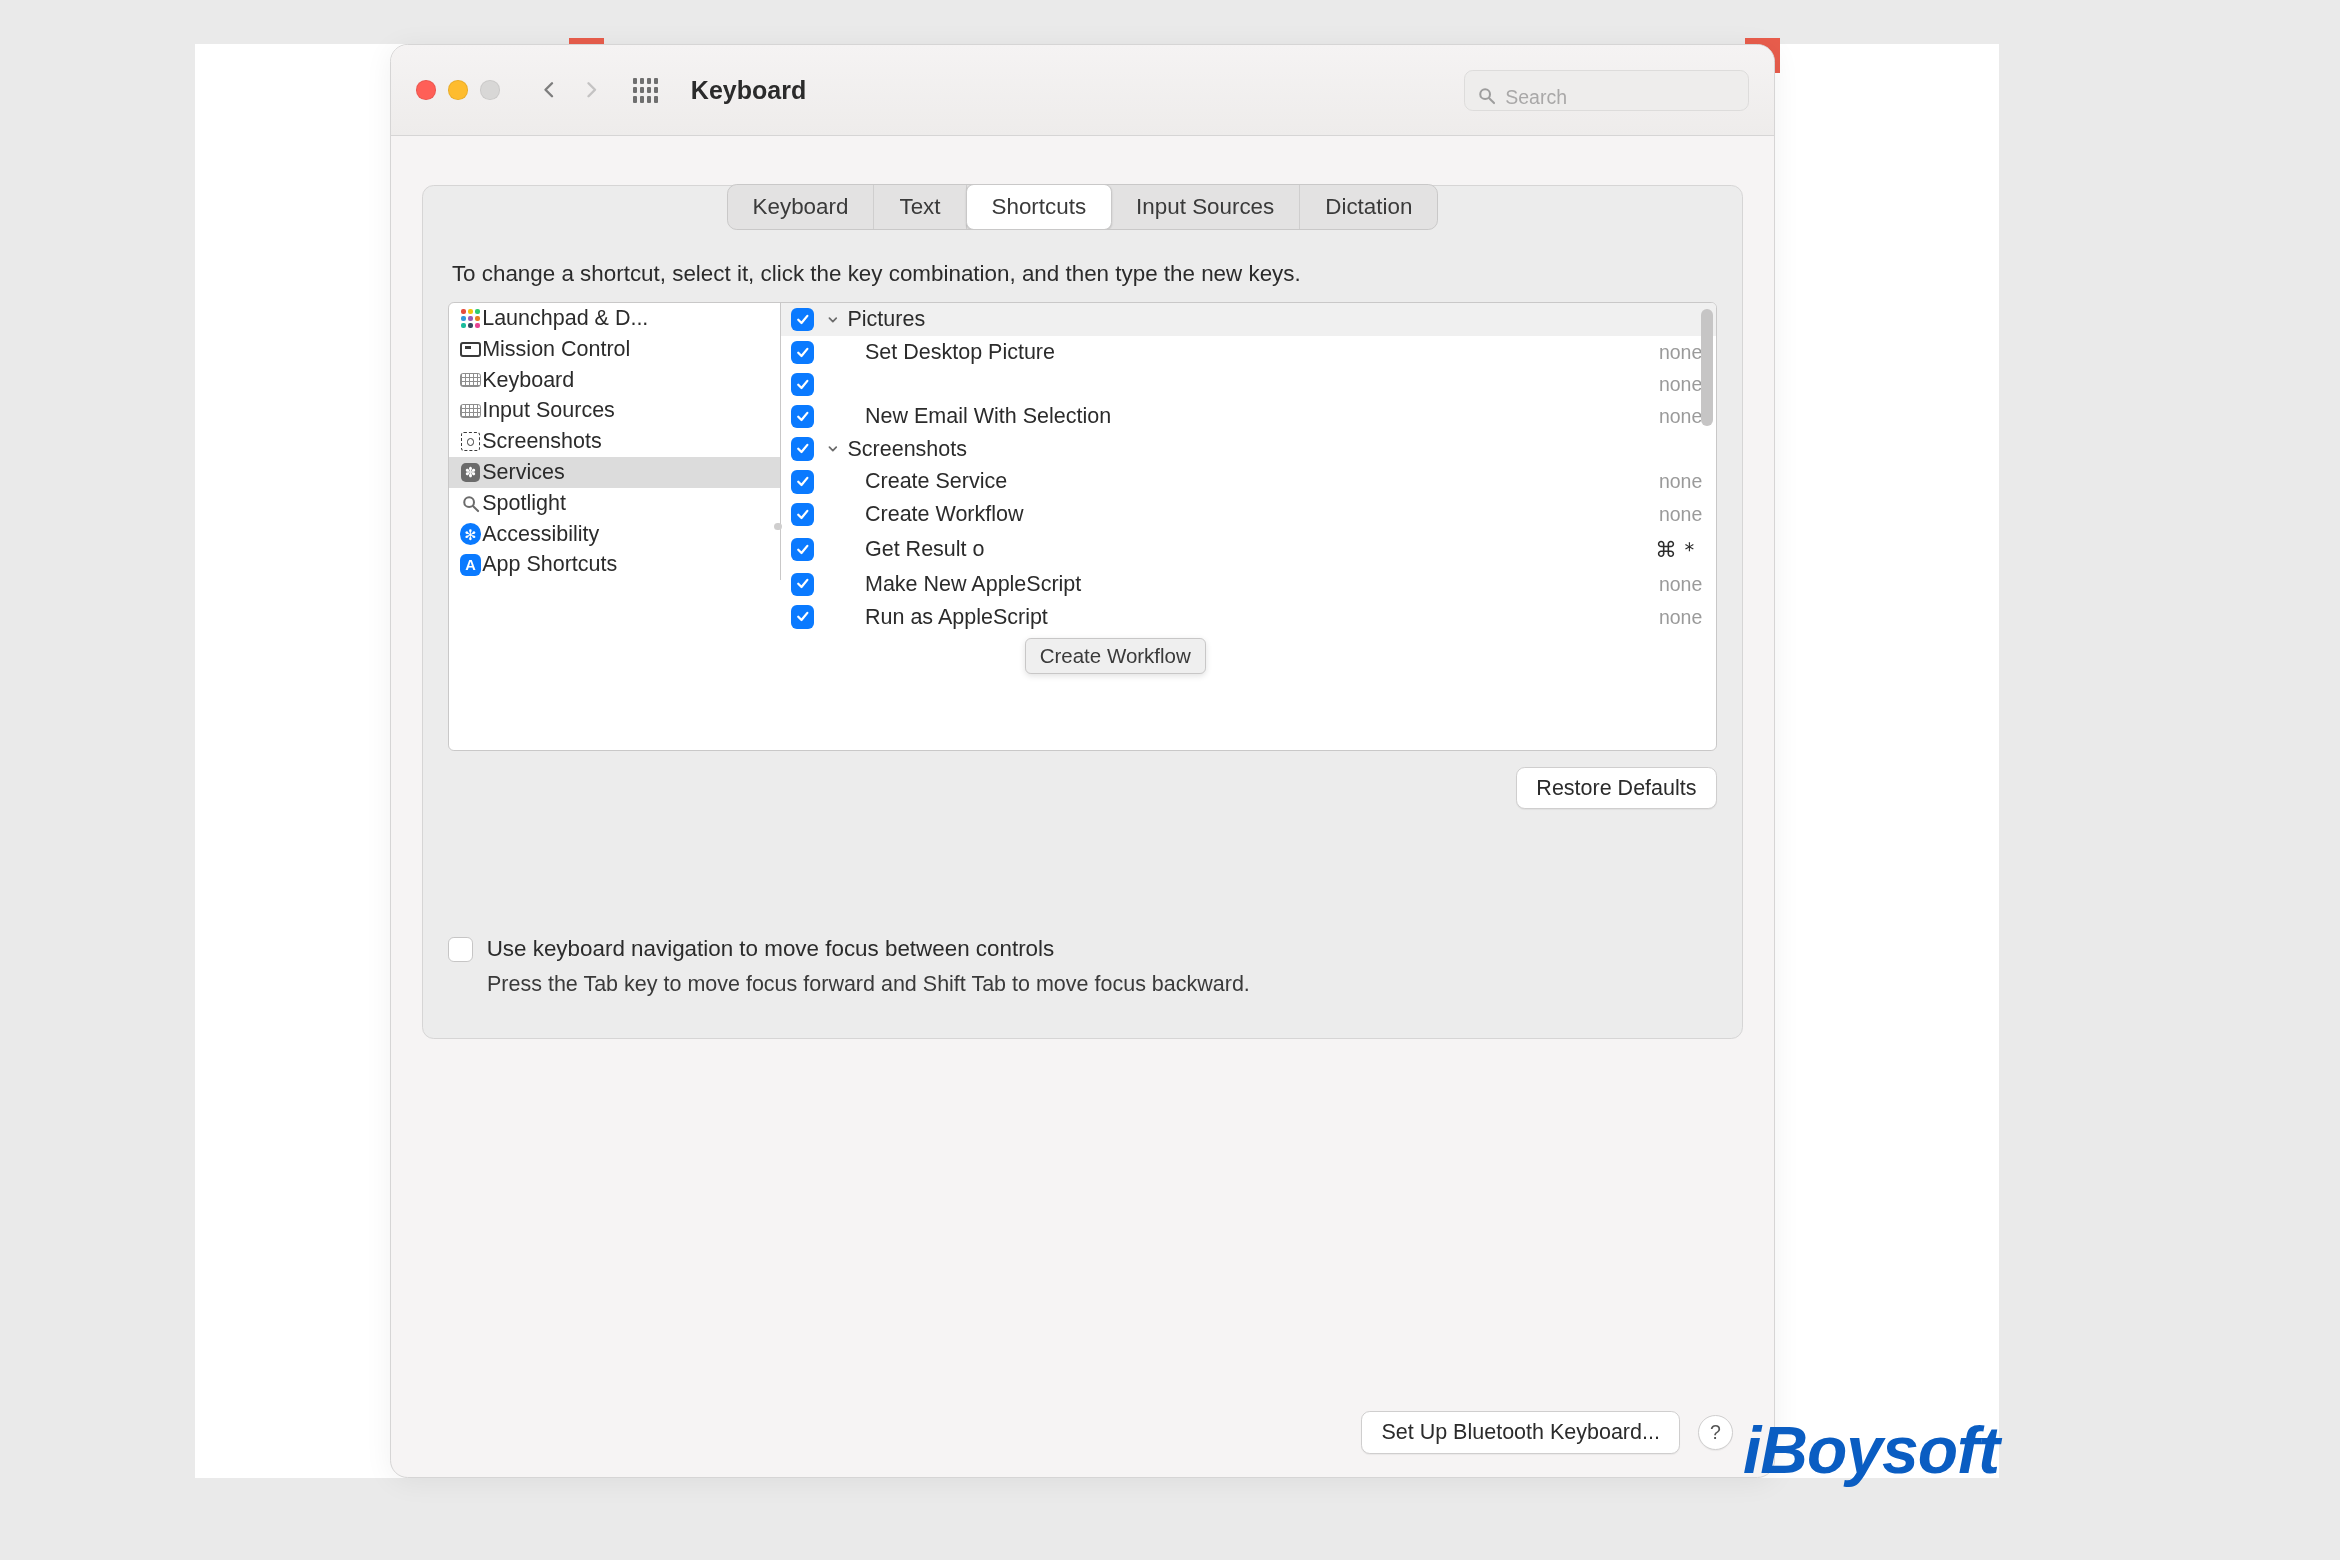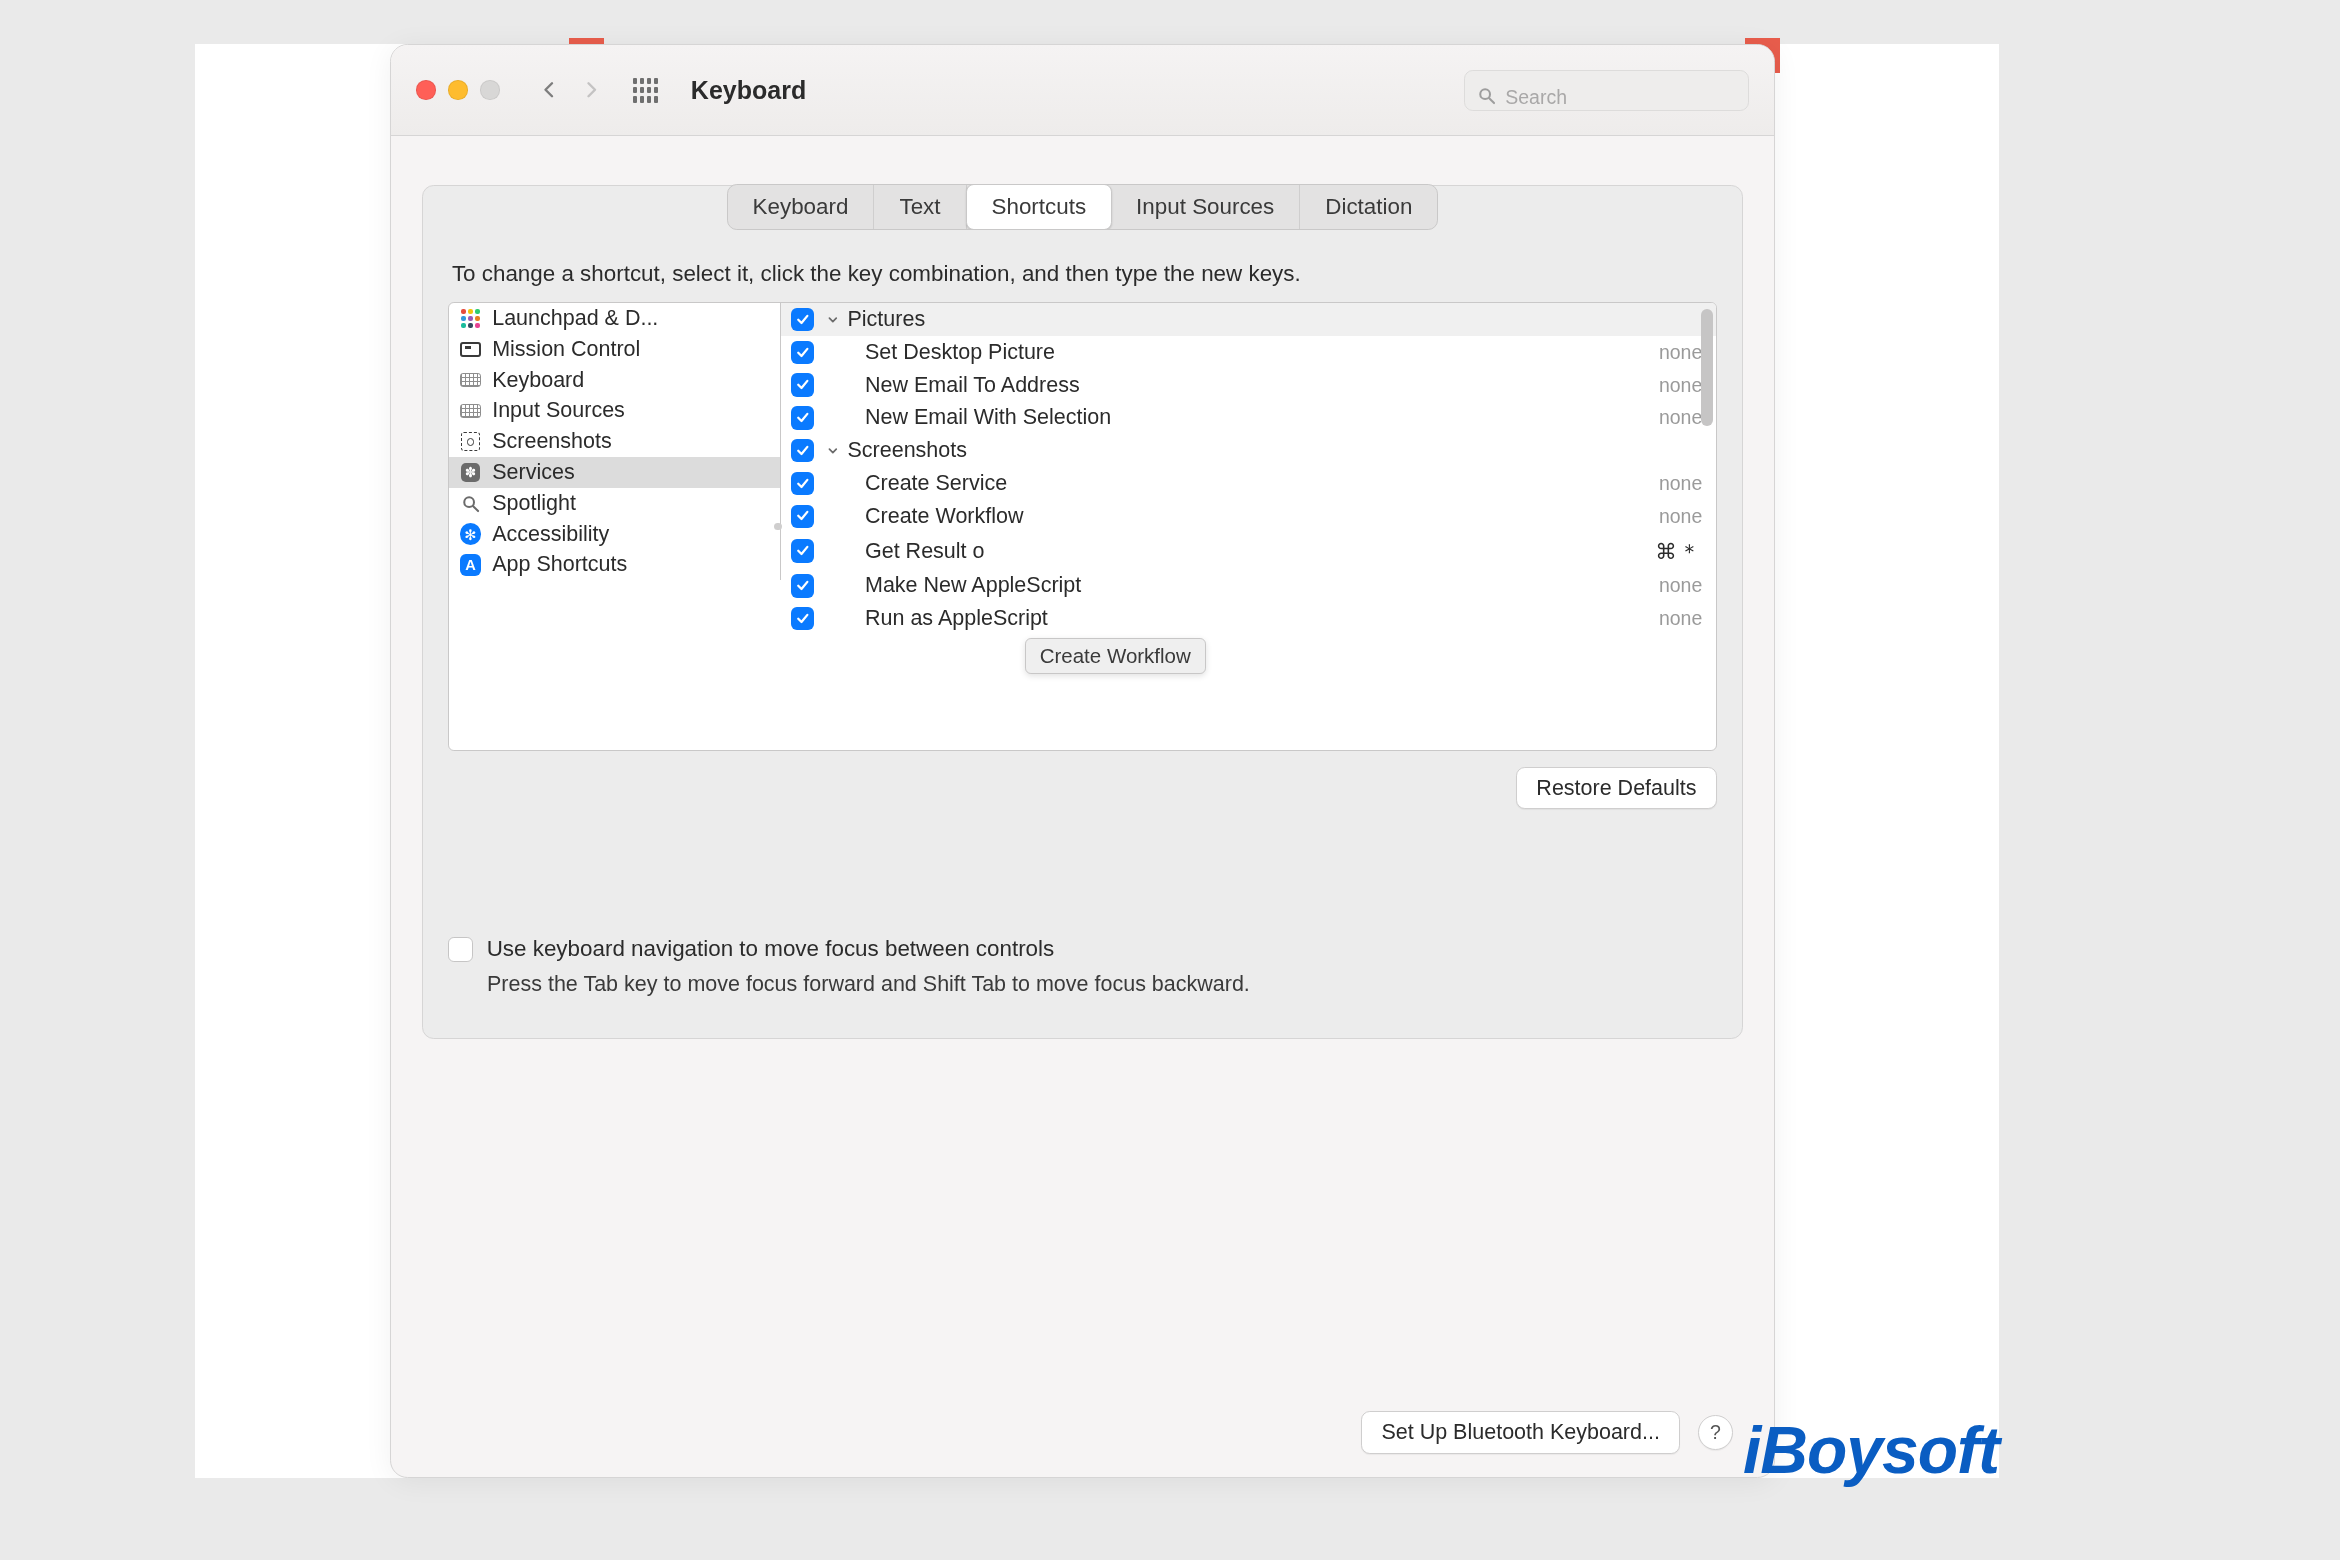--- a/index.html
+++ b/index.html
@@ -46,21 +46,21 @@
   
   .tabs{display:flex;justify-content:center;position:relative;top:-2px;margin-bottom:29px;}
   .tabstrip{display:flex;background:var(--tab-bg);border:1px solid var(--border-dark);border-radius:9.8px;overflow:hidden;}
   .tab{padding:8.8px 25px;font-size:22.4px;color:#3a3a3a;border-right:1px solid #cfcece;cursor:default;}
   .tab:last-child{border-right:0;}
   .tab.active{background:var(--white);border-radius:7.8px;box-shadow:0 1px 2px rgba(0,0,0,.15);margin:-1px;border:1px solid #c9c8c8;}
   .instruction{font-size:22.4px;color:var(--text);margin:0 3.9px 15.6px 3.9px;}
   
   .lists{display:flex;border:1px solid var(--border-dark);border-radius:5.9px;overflow:hidden;height:449px;background:var(--white);}
   .left{width:332px;border-right:1px solid var(--border-dark);overflow:hidden;}
-  .left-row{display:flex;align-items:center;gap:10px;padding:2.9px 9.8px;font-size:21.5px;color:var(--text);}
+  .left-row{display:flex;align-items:center;gap:0;padding:2.9px 9.8px;font-size:21.5px;color:var(--text);}
   .left-row.sel{background:var(--sel);}
   .left-row .ico{width:23.4px;height:23.4px;display:flex;align-items:center;justify-content:center;flex-shrink:0;}
   .right{flex:1;position:relative;overflow:hidden;}
   .right-inner{position:absolute;inset:0;overflow-y:hidden;}
   .right-row{display:flex;align-items:center;padding:3.9px 13.7px 3.9px 9.8px;font-size:21.5px;color:var(--text);}
   .right-row.header{background:#f0f0f0;}
   .cb{width:23.4px;height:23.4px;border-radius:5.9px;background:var(--accent);display:flex;align-items:center;justify-content:center;flex-shrink:0;margin-right:9.8px;}
   .cb svg{width:15.6px;height:15.6px;}
   .disclose{width:17.6px;display:flex;align-items:center;justify-content:center;margin-right:5.9px;}
   .disclose svg{width:13.7px;height:13.7px;}
@@ -264,21 +264,20 @@
                   <span class="r-label">Set Desktop Picture</span>
                   <span class="r-short ">none</span>
                 </div>
                 <div class="right-row">
                   <div class="cb">
                     <svg viewBox="0 0 24 24">
                       <path d="M5 12l5 5 9-11" fill="none" stroke="#fff" stroke-width="3.5" stroke-linecap="round" stroke-linejoin="round"></path>
                     </svg>
                   </div>
                   <div class="indent"></div>
-                  <span class="r-label">New Email To Address</span>
                   <span class="r-short ">none</span>
                 </div>
                 <div class="right-row">
                   <div class="cb">
                     <svg viewBox="0 0 24 24">
                       <path d="M5 12l5 5 9-11" fill="none" stroke="#fff" stroke-width="3.5" stroke-linecap="round" stroke-linejoin="round"></path>
                     </svg>
                   </div>
                   <div class="indent"></div>
                   <span class="r-label">New Email With Selection</span>

